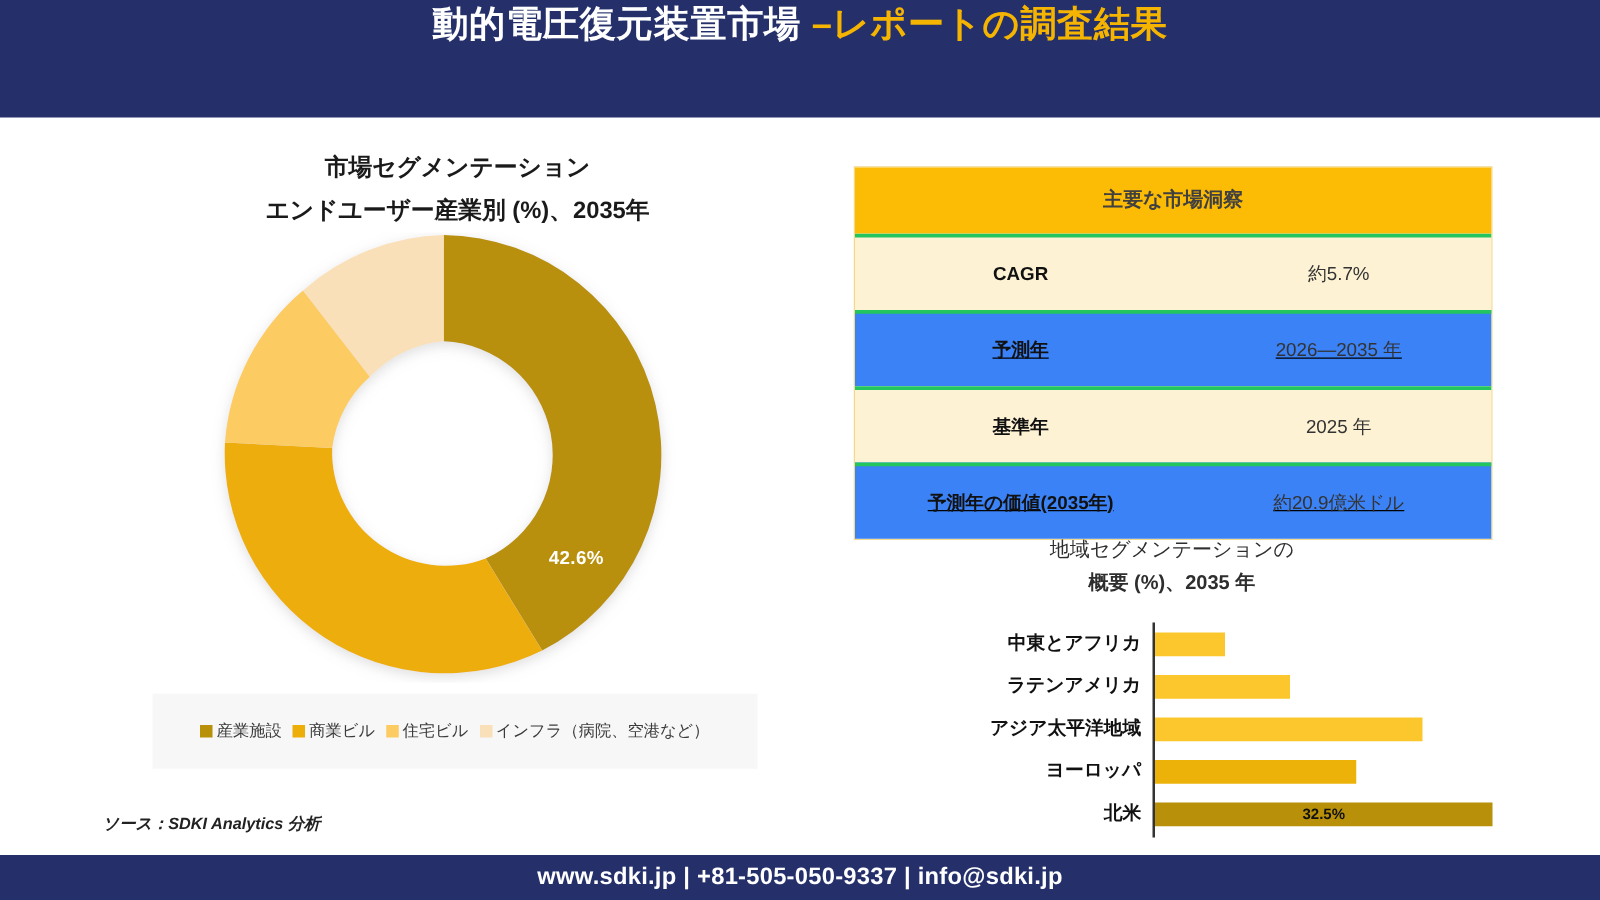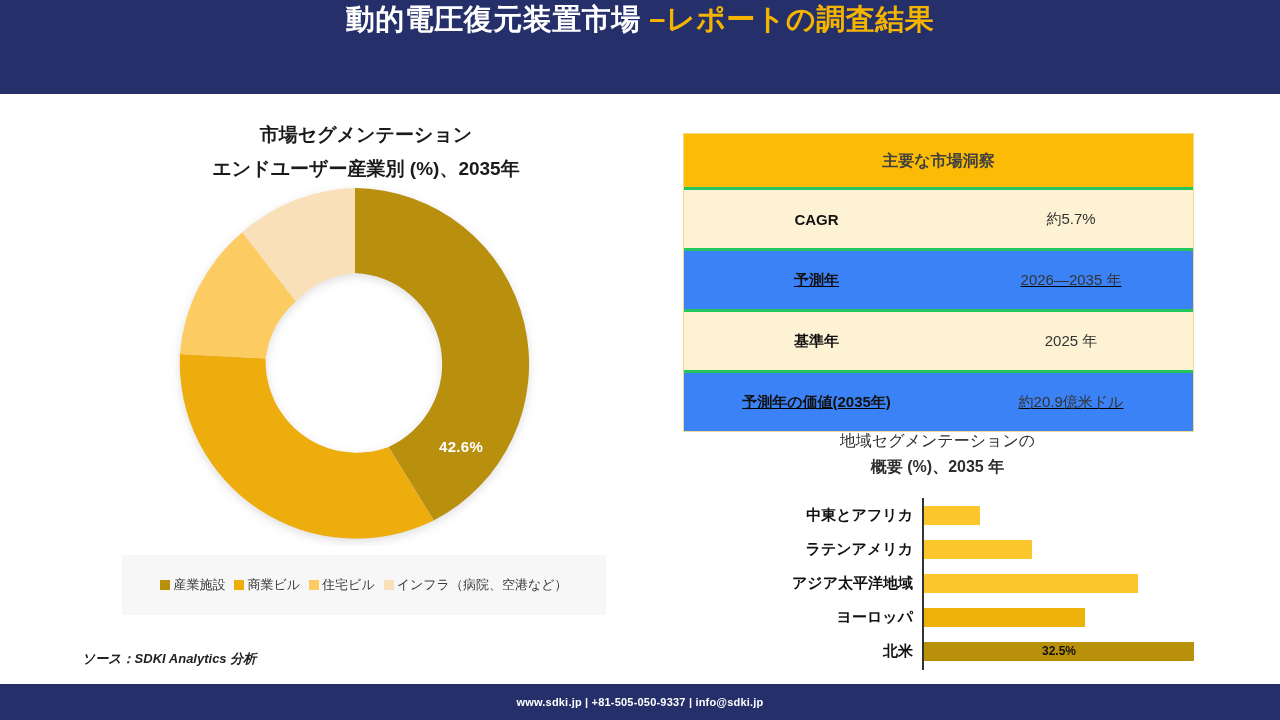--- a/index.html
+++ b/index.html
@@ -81,21 +81,21 @@
   .bar-value{
     position:absolute;top:8px;height:19px;line-height:19px;
     font-size:12px;font-weight:bold;color:#111;
   }
 
   
   .footer{
     position:absolute;left:0;top:684px;width:1280px;height:36px;
     background:#25306b;display:flex;align-items:center;justify-content:center;
   }
-  .footer-text{color:#ffffff;font-size:11px;font-weight:bold;letter-spacing:.2px;}
+  .footer-text{color:#ffffff;font-size:19px;font-weight:bold;letter-spacing:.2px;}
 </style>
 </head>
 <body>
 
 <div class="header">
   <div class="header-title">
     <span class="t-white">動的電圧復元装置市場 </span><span class="t-amber">–レポートの調査結果</span>
   </div>
 </div>
 

